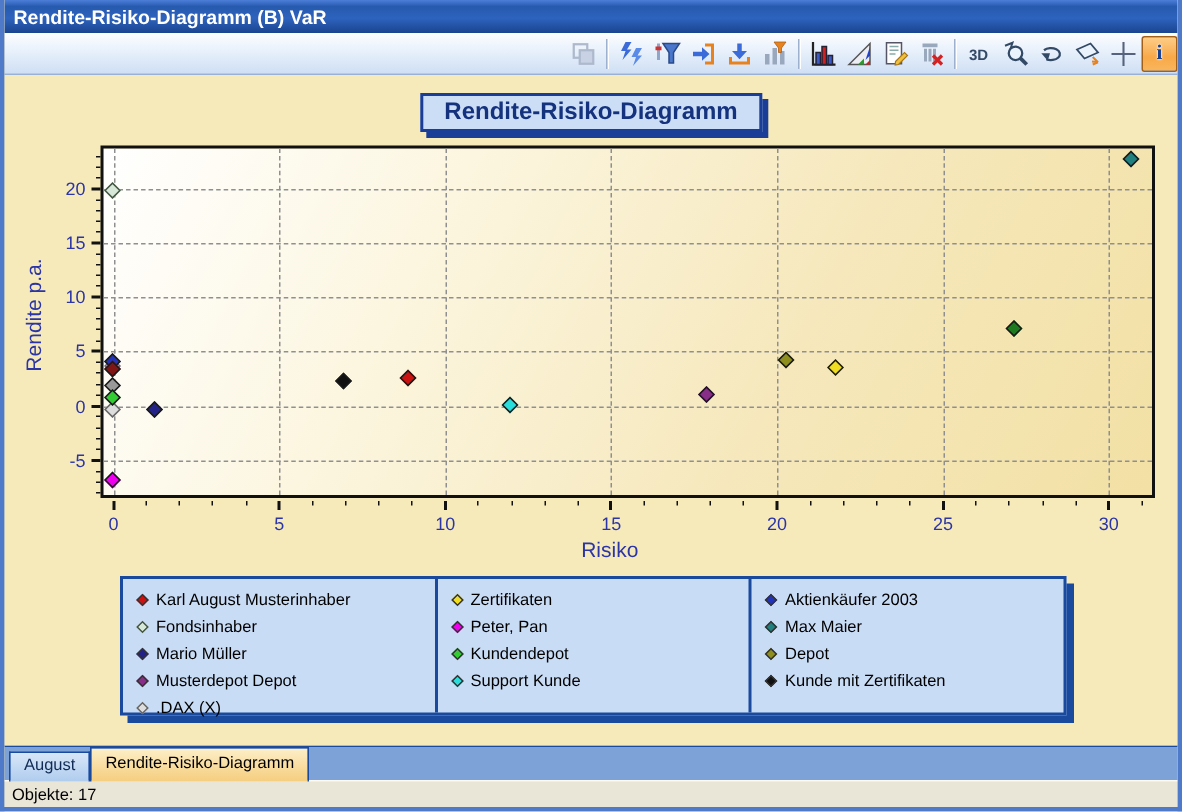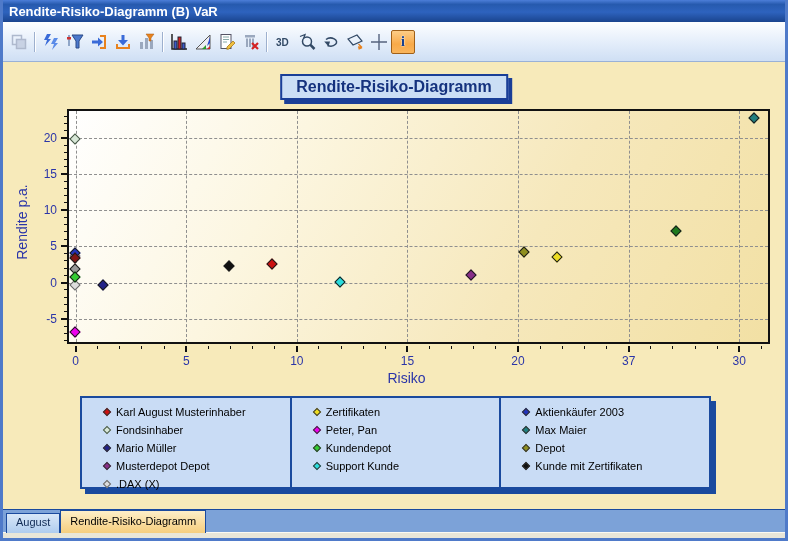--- a/index.html
+++ b/index.html
@@ -6,22 +6,22 @@
   *{box-sizing:border-box;}
   .window{
     position:relative;width:788px;height:541px;
     border-left:3px solid #4F7AC9;border-right:3px solid #4F7AC9;border-bottom:3px solid #4F7AC9;
     font-family:"Liberation Sans",sans-serif;overflow:hidden;background:#F7EABA;
   }
   
   .titlebar{height:22px;background:linear-gradient(180deg,#4C7ED8 0%,#265AAE 20%,#2E63BE 55%,#1A448E 100%);
     color:#fff;font-size:13px;font-weight:bold;display:flex;align-items:center;padding-left:6px;}
   
-  .toolbar{height:40px;background:linear-gradient(180deg,#FDFEFF 0%,#E3EDFA 55%,#CFDFF4 100%);
-    border-bottom:1px solid #9AB1D6;display:flex;align-items:center;padding-left:4px;}
+  .toolbar{height:28px;background:linear-gradient(180deg,#FDFEFF 0%,#E3EDFA 55%,#CFDFF4 100%);
+    border-bottom:1px solid #9AB1D6;display:flex;align-items:center;padding-left:4px;justify-content:flex-end;}
   .tbtn{width:24px;height:24px;display:flex;align-items:center;justify-content:center;
     border:1px solid transparent;border-radius:2px;}
   .tbtn.selected{background:linear-gradient(180deg,#FDCD87 0%,#F8A948 60%,#F9B55C 100%);border:1px solid #A06018;}
   .tsep{width:2px;height:20px;border-left:1px solid #9DB0CE;border-right:1px solid #FFFFFF;margin:0 3px;}
   .info-glyph{font-family:"Liberation Serif",serif;font-weight:bold;font-size:14px;color:#17408F;
     text-shadow:0 0 1px #fff,0 0 2px #fff;line-height:1;}
   
   .content{position:relative;width:782px;height:447px;background:#F7EABA;overflow:hidden;}
   .chart-title-box{position:absolute;top:12px;left:50%;transform:translateX(-50%);
     background:#CBDEF5;border:2px solid #1A3E97;box-shadow:4px 4px 0 #1A3E97;
@@ -42,21 +42,21 @@
     font-size:12px;color:#2B35A8;}
   .ylabels{position:absolute;left:22px;top:49px;width:32px;height:231px;}
   .ylabels span{position:absolute;width:32px;text-align:right;font-size:12px;color:#2B35A8;}
   .xlabel{position:absolute;left:54px;top:308px;width:699px;text-align:center;
     font-size:14px;color:#2B35A8;}
   .ylabel{position:absolute;left:-36px;top:152px;width:110px;text-align:center;
     transform:rotate(-90deg);font-size:14px;color:#2B35A8;}
   
   .legend{position:absolute;left:77px;top:334px;width:631px;height:93px;background:#C9DCF5;
     border:2px solid #1A4A9E;box-shadow:5px 5px 0 #1A4A9E;display:flex;}
-  .lcol{flex:1;border-right:2px solid #1A4A9E;padding:5px 0 0 20px;}
+  .lcol{flex:1;border-right:2px solid #1A4A9E;padding:5px 0 0 8px;}
   .lcol:last-child{border-right:none;}
   .lrow{height:18px;display:flex;align-items:center;font-size:11px;color:#000;white-space:nowrap;}
   .lmark{width:6px;height:6px;border:1px solid #333;transform:rotate(45deg);margin:0 6px 0 2px;flex:0 0 auto;}
   
   .tabrow{height:23px;background:#7CA2D8;border-top:1px solid #1A4A9E;display:flex;
     align-items:flex-start;padding-left:3px;}
   .tab{margin-top:3px;height:20px;padding:2px 9px 0 9px;font-size:11px;color:#102A54;
     background:linear-gradient(180deg,#D8E7F8,#AFCCEE);border:1px solid #1A4A9E;border-bottom:none;}
   .tab.active{margin-top:0;height:23px;padding-top:4px;color:#000;
     background:linear-gradient(180deg,#FDEFC9 0%,#F8D793 70%,#F5CE7F 100%);}
@@ -297,21 +297,21 @@
         <div class="tkx" style="left: 647.623px;"></div>
         <div class="tkx major" style="left: 669.244px;"></div>
         <div class="tkx" style="left: 691.864px;"></div>
       </div>
     <div class="xlabels">
         <span style="left: 6.63608px;">0</span>
         <span style="left: 117.237px;">5</span>
         <span style="left: 227.839px;">10</span>
         <span style="left: 338.44px;">15</span>
         <span style="left: 449.041px;">20</span>
-        <span style="left: 559.642px;">37</span>
+        <span style="left: 559.642px;">25</span>
         <span style="left: 670.244px;">30</span>
       </div>
 
     <div class="xlabel">Risiko</div>
 
     <div class="legend">
         <div class="lcol">
           <div class="lrow">
             <span class="lmark" style="background: rgb(204, 17, 17);"></span>
             <span>Karl August Musterinhaber</span>

